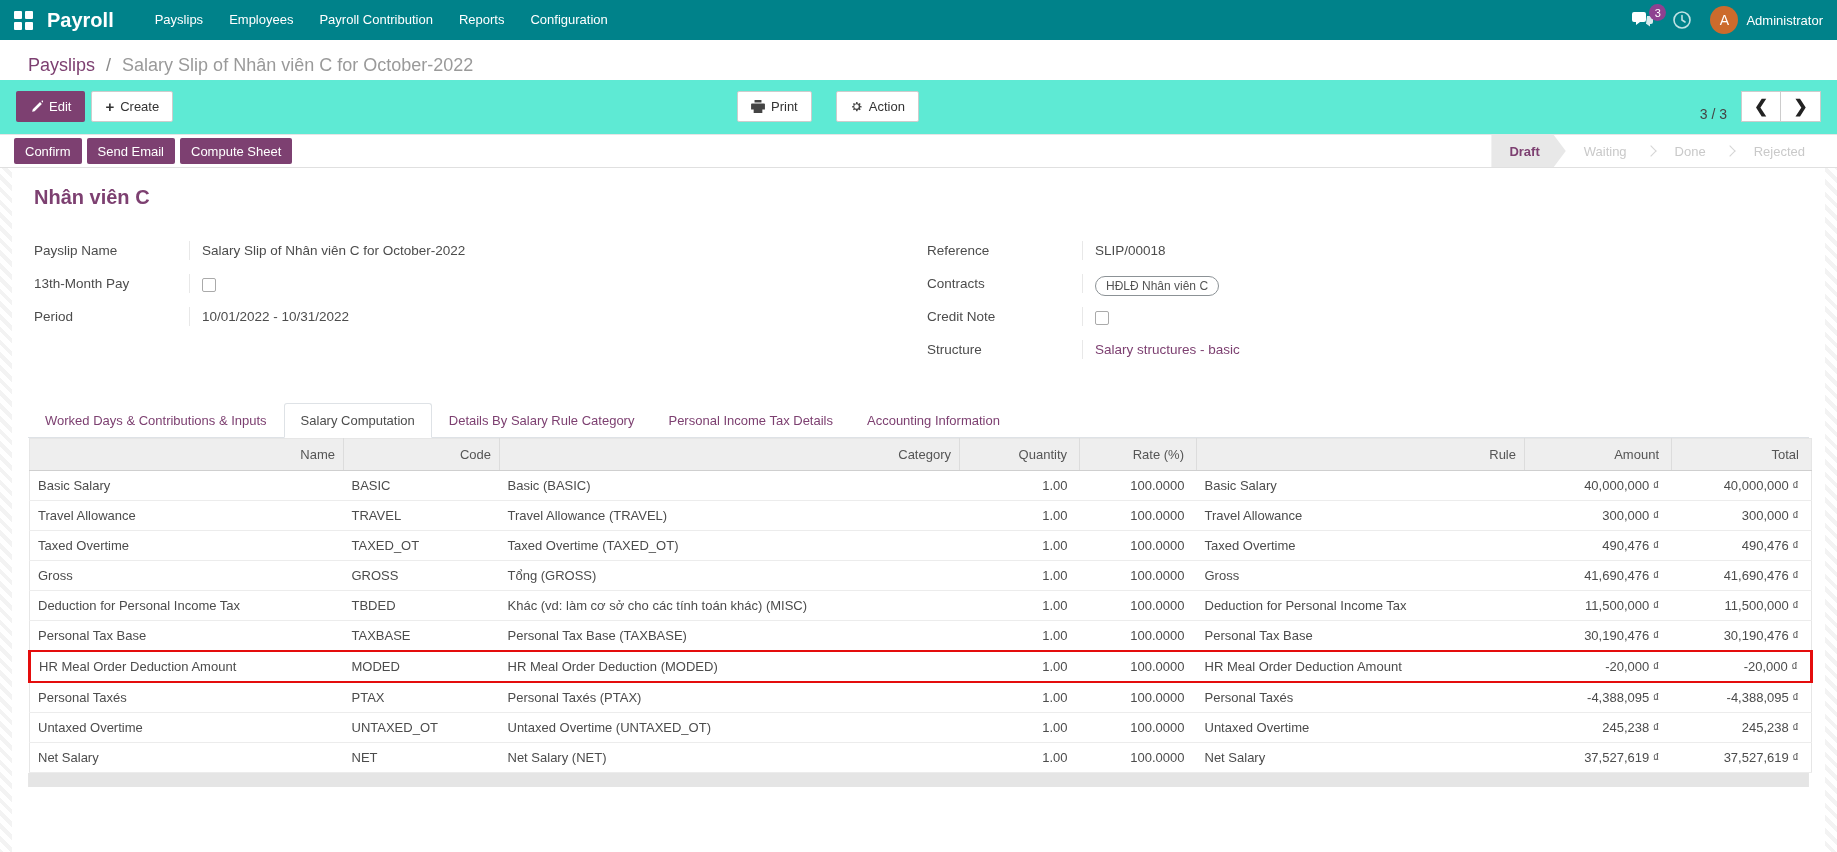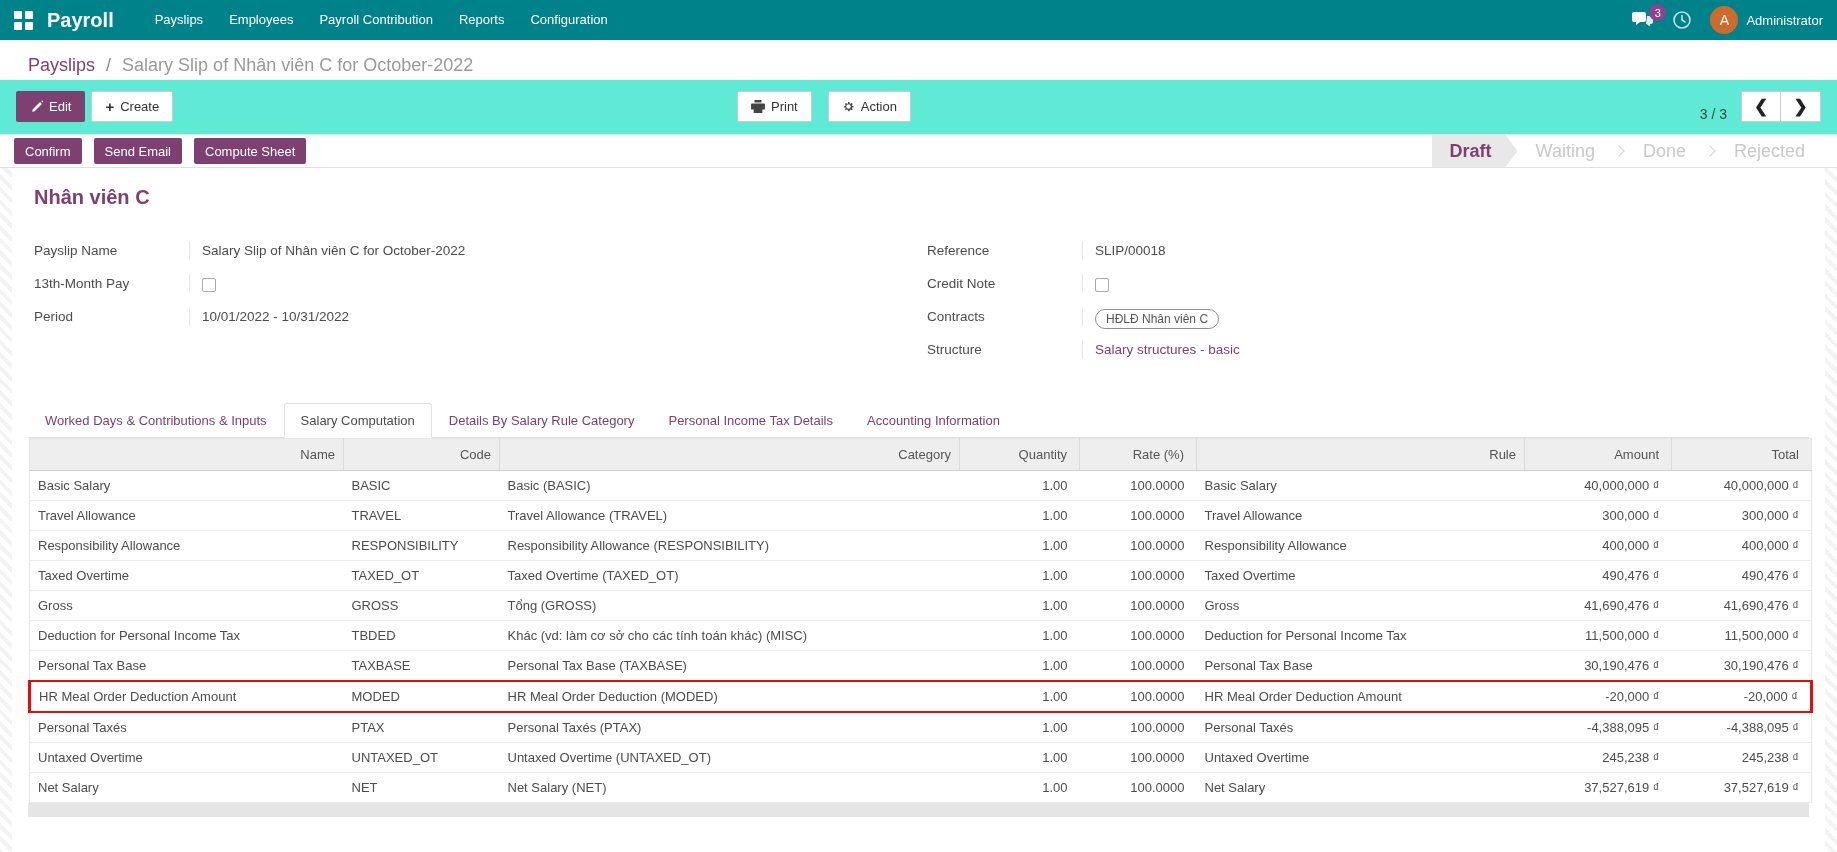--- a/index.html
+++ b/index.html
@@ -20,36 +20,36 @@
 
   
   .breadcrumb-row { padding:15px 16px 4px 16px; font-size:18px; background:#fff;margin-left:12px; }
   .bc-link { color:#7d4071; cursor:pointer; }
   .bc-sep { color:#888; margin:0 6px; }
   .bc-current { color:#9a9a9a; }
 
   
   .cp-row { position:relative; height:55px; background:#5eead4; border-bottom:1px solid #e5e5e5; }
   .cp-left { position:absolute; left:16px; top:11px; display:flex; gap:6px; }
-  .cp-center { position:absolute; left:737px; top:11px; display:flex; gap:16px; }
+  .cp-center { position:absolute; left:737px; top:11px; display:flex; gap:24px; }
   .cp-right { position:absolute; right:16px; top:11px; display:flex; align-items:flex-end; gap:14px; }
   .btn { height:31px; display:inline-flex; align-items:center; gap:6px; padding:0 13px; font-size:13px; border:1px solid transparent; border-radius:2px; cursor:pointer; background:#fff; }
   .btn-primary { background:#7d4071; color:#fff; }
   .btn-outline { border-color:#ccc; color:#333; }
   .pager-count { font-size:14px; color:#444; }
   .pager-btns { display:flex; }
   .pager-btn { width:40px; height:31px; border:1px solid #ccc; background:#fff; display:flex; align-items:center; justify-content:center; font-size:17px; font-weight:bold; color:#222; cursor:pointer; }
   .pager-btn + .pager-btn { border-left:none; }
 
   
   .statusbar { height:33px; background:#fff; border-bottom:1px solid #e0e0e0; display:flex; align-items:center; padding:0 14px; }
-  .sb-buttons { display:flex; gap:12px;border-radius:7px; }
+  .sb-buttons { display:flex; gap:5px;border-radius:7px; }
   .btn-sm { height:26px; padding:0 10px; font-size:13px; }
   .sb-states { margin-left:auto; display:flex; align-items:center; height:100%; }
-  .state { padding:0 18px; color:#c9c9c9; font-size:18px; height:100%; display:flex; align-items:center; cursor:pointer; }
+  .state { padding:0 18px; color:#c9c9c9; font-size:13px; height:100%; display:flex; align-items:center; cursor:pointer; }
   .state.active { background:#e8e8e8; color:#7d4071; font-weight:bold; clip-path:polygon(0 0, calc(100% - 12px) 0, 100% 50%, calc(100% - 12px) 100%, 0 100%); padding-right:26px; }
   .state-chev { width:8px; height:8px; border-top:1px solid #d5d5d5; border-right:1px solid #d5d5d5; transform:rotate(45deg); margin:0 2px; }
 
   
   .form-bg { height:724px; background:repeating-linear-gradient(45deg,#f3f3f3 0 4px,#ffffff 4px 9px); }
   .sheet { margin:0 12px; height:100%; background:#fff; padding:0 16px; }
   .sheet-title { padding:18px 6px 0 6px; font-size:20px; font-weight:bold; color:#7d4071; }
 
   .field-groups { display:grid; grid-template-columns:893px 1fr; margin-top:32px; padding:0 6px; }
   .fgroup { display:flex; flex-direction:column; }
@@ -191,26 +191,26 @@
         <div class="flabel">Period</div>
         <div class="fvalue">10/01/2022 - 10/31/2022</div>
       </div>
     </div>
     <div class="fgroup">
       <div class="frow">
         <div class="flabel">Reference</div>
         <div class="fvalue">SLIP/00018</div>
       </div>
       <div class="frow">
+        <div class="flabel">Contracts</div>
+        <div class="fvalue"><span class="pill">HĐLĐ Nhân viên C</span></div>
+      </div>
+      <div class="frow">
         <div class="flabel">Credit Note</div>
         <div class="fvalue"><span class="checkbox"></span></div>
-      </div>
-      <div class="frow">
-        <div class="flabel">Contracts</div>
-        <div class="fvalue"><span class="pill">HĐLĐ Nhân viên C</span></div>
       </div>
       <div class="frow">
         <div class="flabel">Structure</div>
         <div class="fvalue"><span class="link">Salary structures - basic</span></div>
       </div>
     </div>
   </div>
 
   <div class="tabs">
     <div class="tab">Worked Days &amp; Contributions &amp; Inputs</div>
@@ -258,30 +258,20 @@
             <td>Travel Allowance</td>
             <td>TRAVEL</td>
             <td>Travel Allowance (TRAVEL)</td>
             <td class="num">1.00</td>
             <td class="num">100.0000</td>
             <td>Travel Allowance</td>
             <td class="num">300,000 ₫</td>
             <td class="num">300,000 ₫</td>
           </tr>
           <tr>
-            <td>Responsibility Allowance</td>
-            <td>RESPONSIBILITY</td>
-            <td>Responsibility Allowance (RESPONSIBILITY)</td>
-            <td class="num">1.00</td>
-            <td class="num">100.0000</td>
-            <td>Responsibility Allowance</td>
-            <td class="num">400,000 ₫</td>
-            <td class="num">400,000 ₫</td>
-          </tr>
-          <tr>
             <td>Taxed Overtime</td>
             <td>TAXED_OT</td>
             <td>Taxed Overtime (TAXED_OT)</td>
             <td class="num">1.00</td>
             <td class="num">100.0000</td>
             <td>Taxed Overtime</td>
             <td class="num">490,476 ₫</td>
             <td class="num">490,476 ₫</td>
           </tr>
           <tr>

